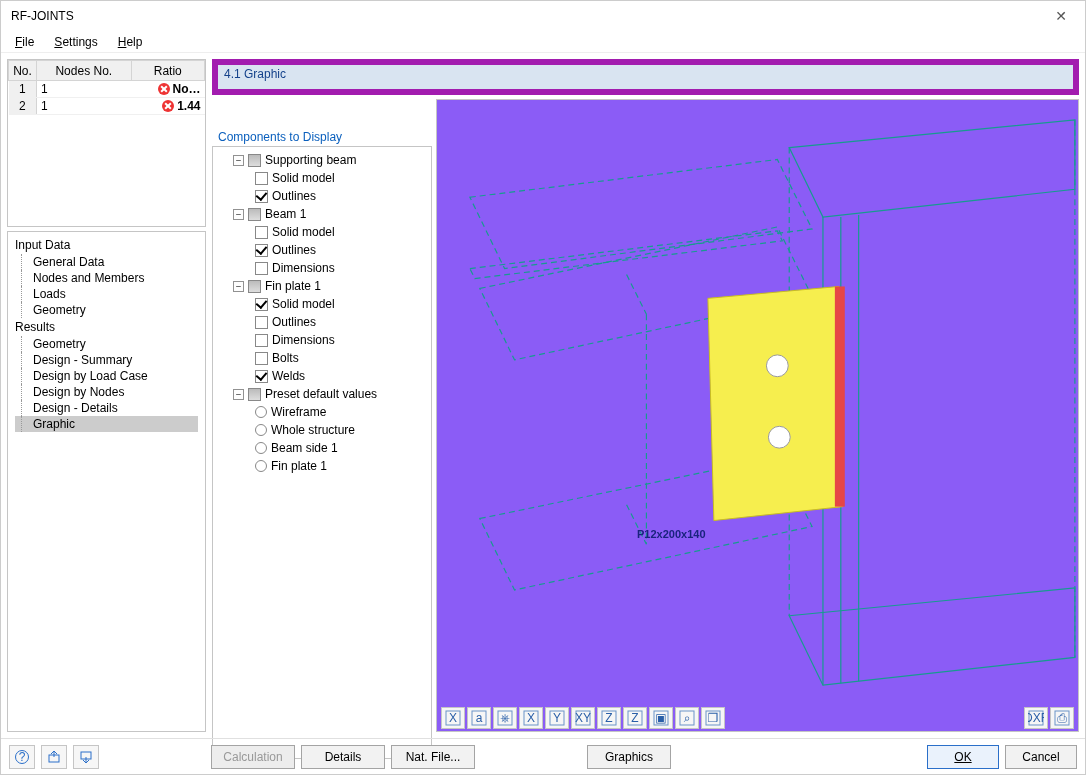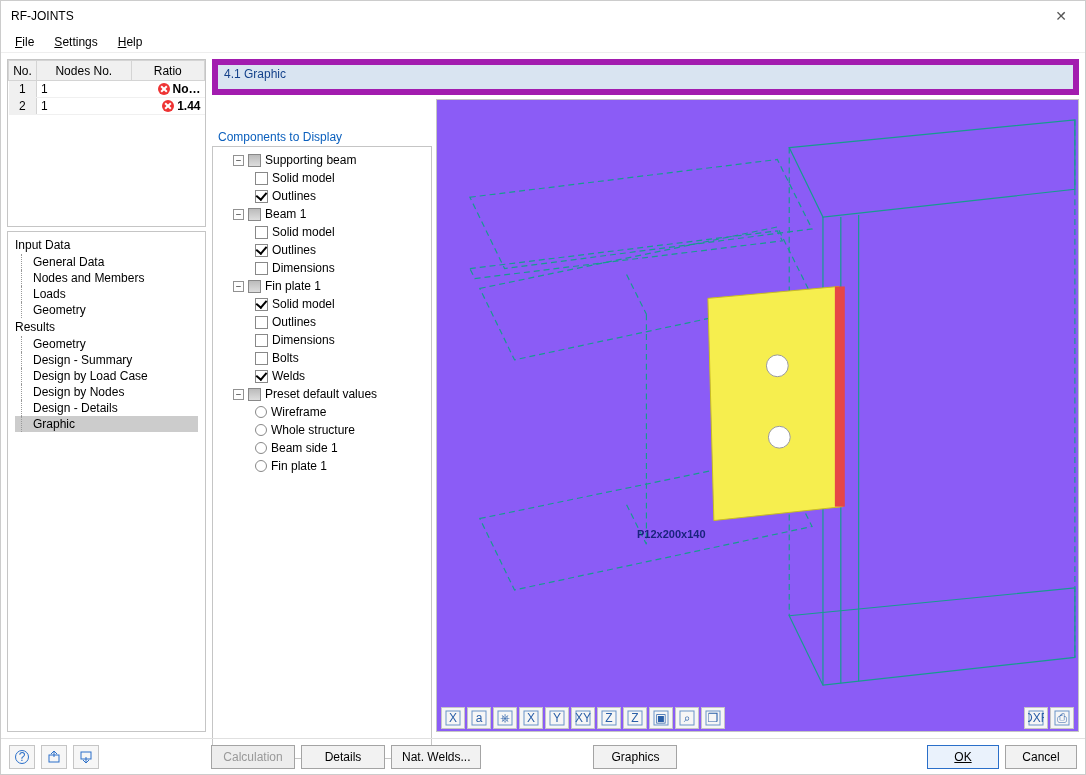--- a/index.html
+++ b/index.html
@@ -330,20 +330,20 @@
       </button>
     <button class="iconbtn sm">
         <svg viewBox="0 0 16 16">
           <rect x="3" y="3" width="10" height="7" fill="none" stroke="#2a6fc9"></rect>
           <path d="M8 14V8M5 11l3 3 3-3" fill="none" stroke="#2a6fc9"></path>
         </svg>
       </button>
     <div style="width:100px;"></div>
     <button class="btn disabled">Calculation</button>
     <button class="btn">Details</button>
-    <button class="btn">Nat. Welds...</button>
+    <button class="btn">Nat. File...</button>
     <div style="width:100px;"></div>
     <button class="btn">Graphics</button>
     <div class="spacer"></div>
     <button class="btn primary" style="min-width:72px;">OK</button>
     <button class="btn" style="min-width:72px;">Cancel</button>
   </div>
 </div>
 
 </body></html>

